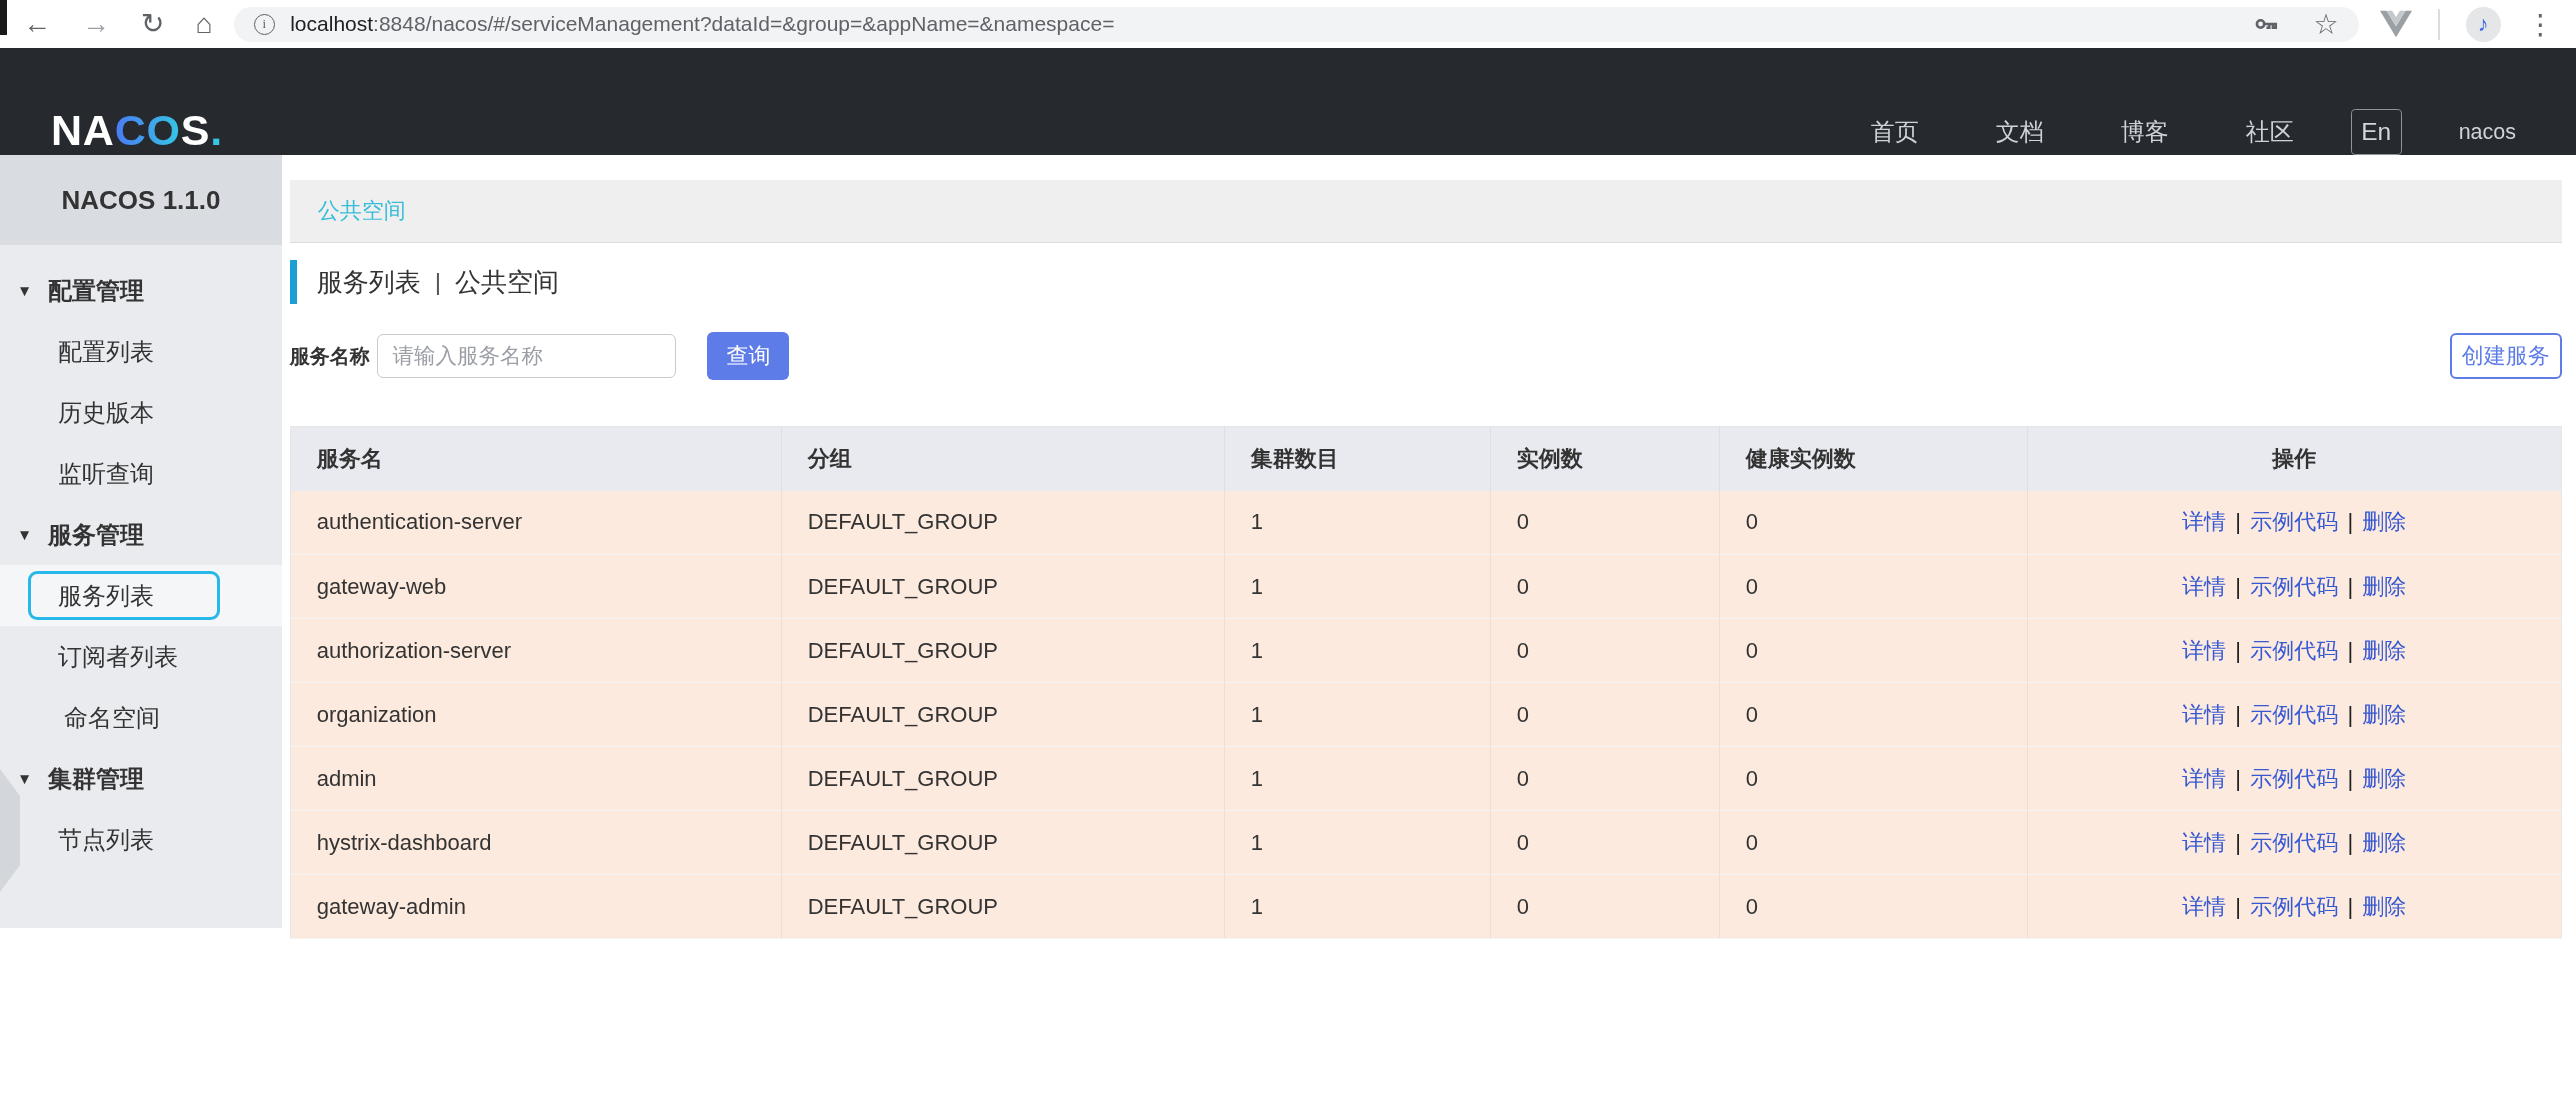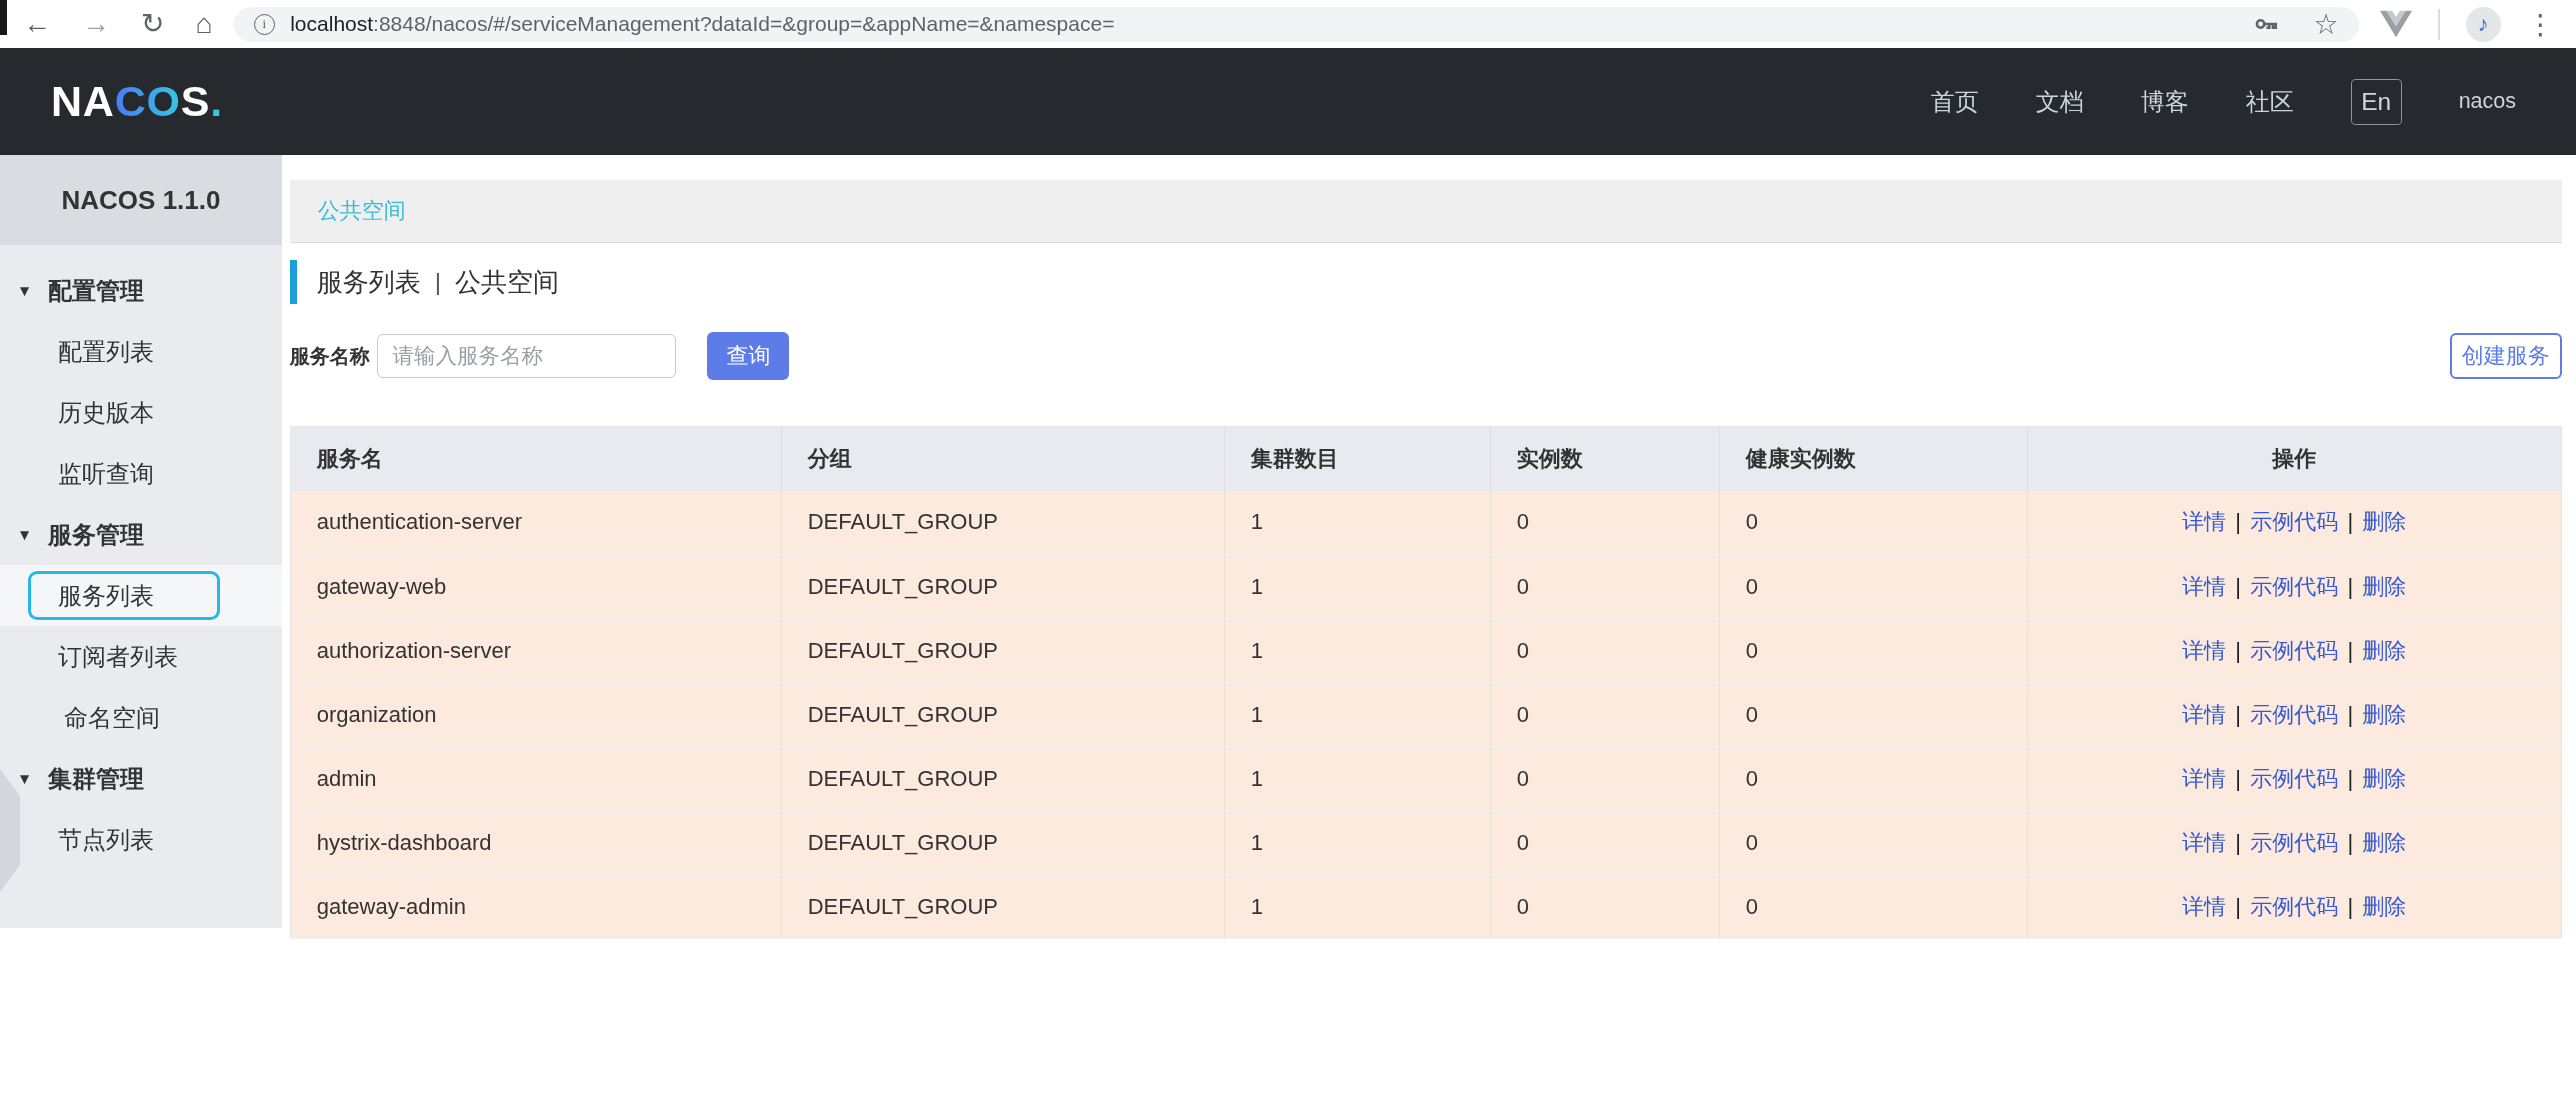--- a/index.html
+++ b/index.html
@@ -23,21 +23,21 @@
   .url .host{color:#202124;}
   .url .rest{color:#5f6368;}
   .pill-right{margin-left:auto;display:flex;align-items:center;gap:34px;}
   .star{font-size:28px;color:#5f6368;}
   .b-right{display:flex;align-items:center;gap:26px;padding:0 21.5px 0 21.5px;}
   .ext-sep{width:1.5px;height:31px;background:#dadce0;}
   .music-circle{width:35px;height:35px;border-radius:50%;background:#e4e6e8;display:flex;align-items:center;justify-content:center;color:#3b67e0;font-size:21.5px;}
   .kebab{font-size:28px;color:#5f6368;letter-spacing:0;}
 
   
-  .app-header{height:107px;background:var(--header-bg);display:flex;align-items:center;}
+  .app-header{height:107px;background:var(--header-bg);display:flex;align-items:flex-end;}
   .logo{margin-left:51px;font-size:43px;font-weight:800;letter-spacing:0.8px;color:#fff;font-style:normal;}
   .logo .grad{background:linear-gradient(90deg,#4a7bf4,#35c7e3);-webkit-background-clip:text;background-clip:text;color:transparent;}
   .logo .dot{color:#35c7e3;}
   .top-nav{margin-left:auto;display:flex;align-items:center;gap:57px;margin-right:60px;}
   .top-nav .nav-item{color:#ced3d9;font-size:24px;cursor:pointer;}
   .lang-btn{min-width:51px;height:46px;border:1.5px solid #8f959b;border-radius:4.6px;color:#d3d7db;font-size:24.5px;display:flex;align-items:center;justify-content:center;padding:0 3px;}
   .user-name{color:#d0d4d8;font-size:21.5px;}
 
   
   .page-body{display:flex;height:773px;}
@@ -109,21 +109,21 @@
       </svg>
     <span class="ext-sep"></span>
     <span class="music-circle">♪</span>
     <span class="kebab">⋮</span>
   </div>
 </div>
 
 <div class="app-header">
   <div class="logo"><span>NA</span><span class="grad">CO</span><span>S</span><span class="dot">.</span></div>
   <div class="top-nav">
-    <span style="display:flex;align-items:center;gap:57px;">
+    <span style="display:flex;align-items:center;gap:77px;">
 
     <span class="nav-item">首页</span>
         <span class="nav-item">文档</span>
         <span class="nav-item">博客</span>
         <span class="nav-item">社区</span>
       </span>
     <span class="lang-btn">En</span>
     <span class="user-name">nacos</span>
   </div>
 </div>

